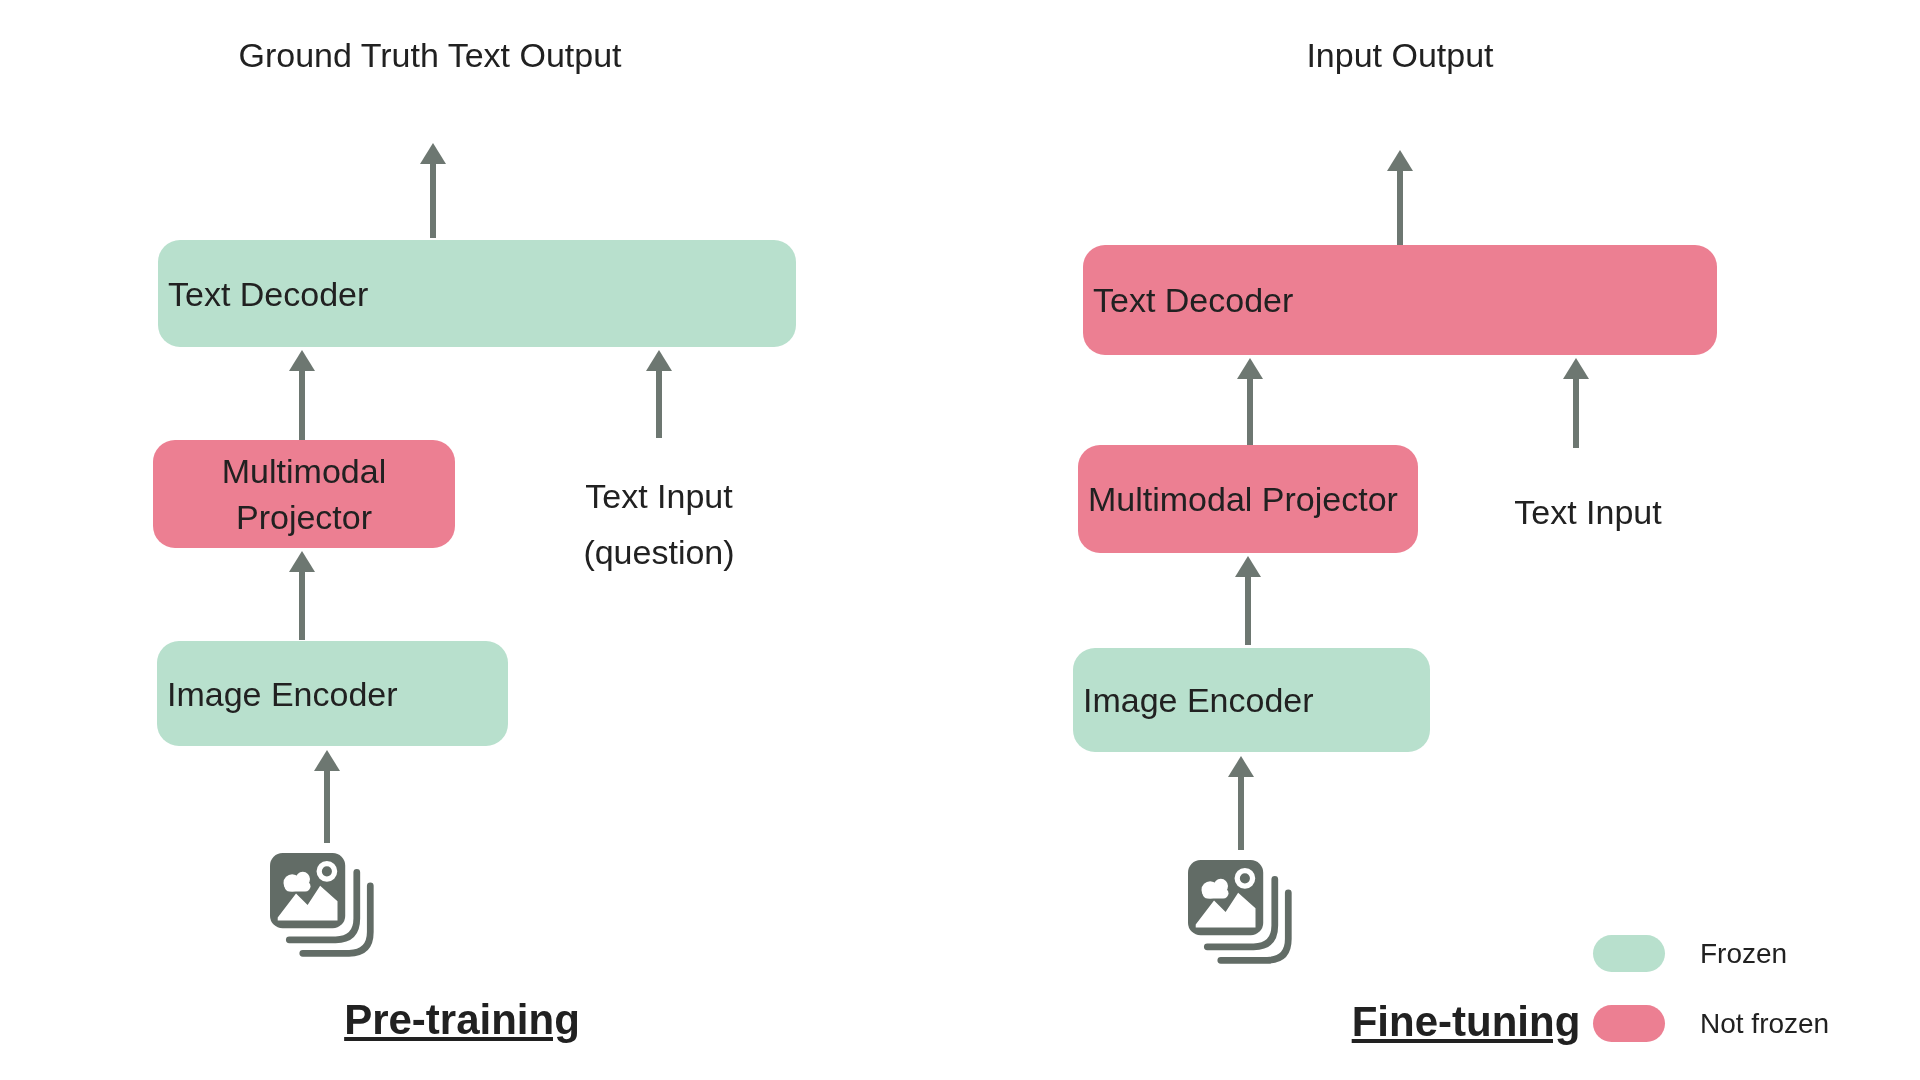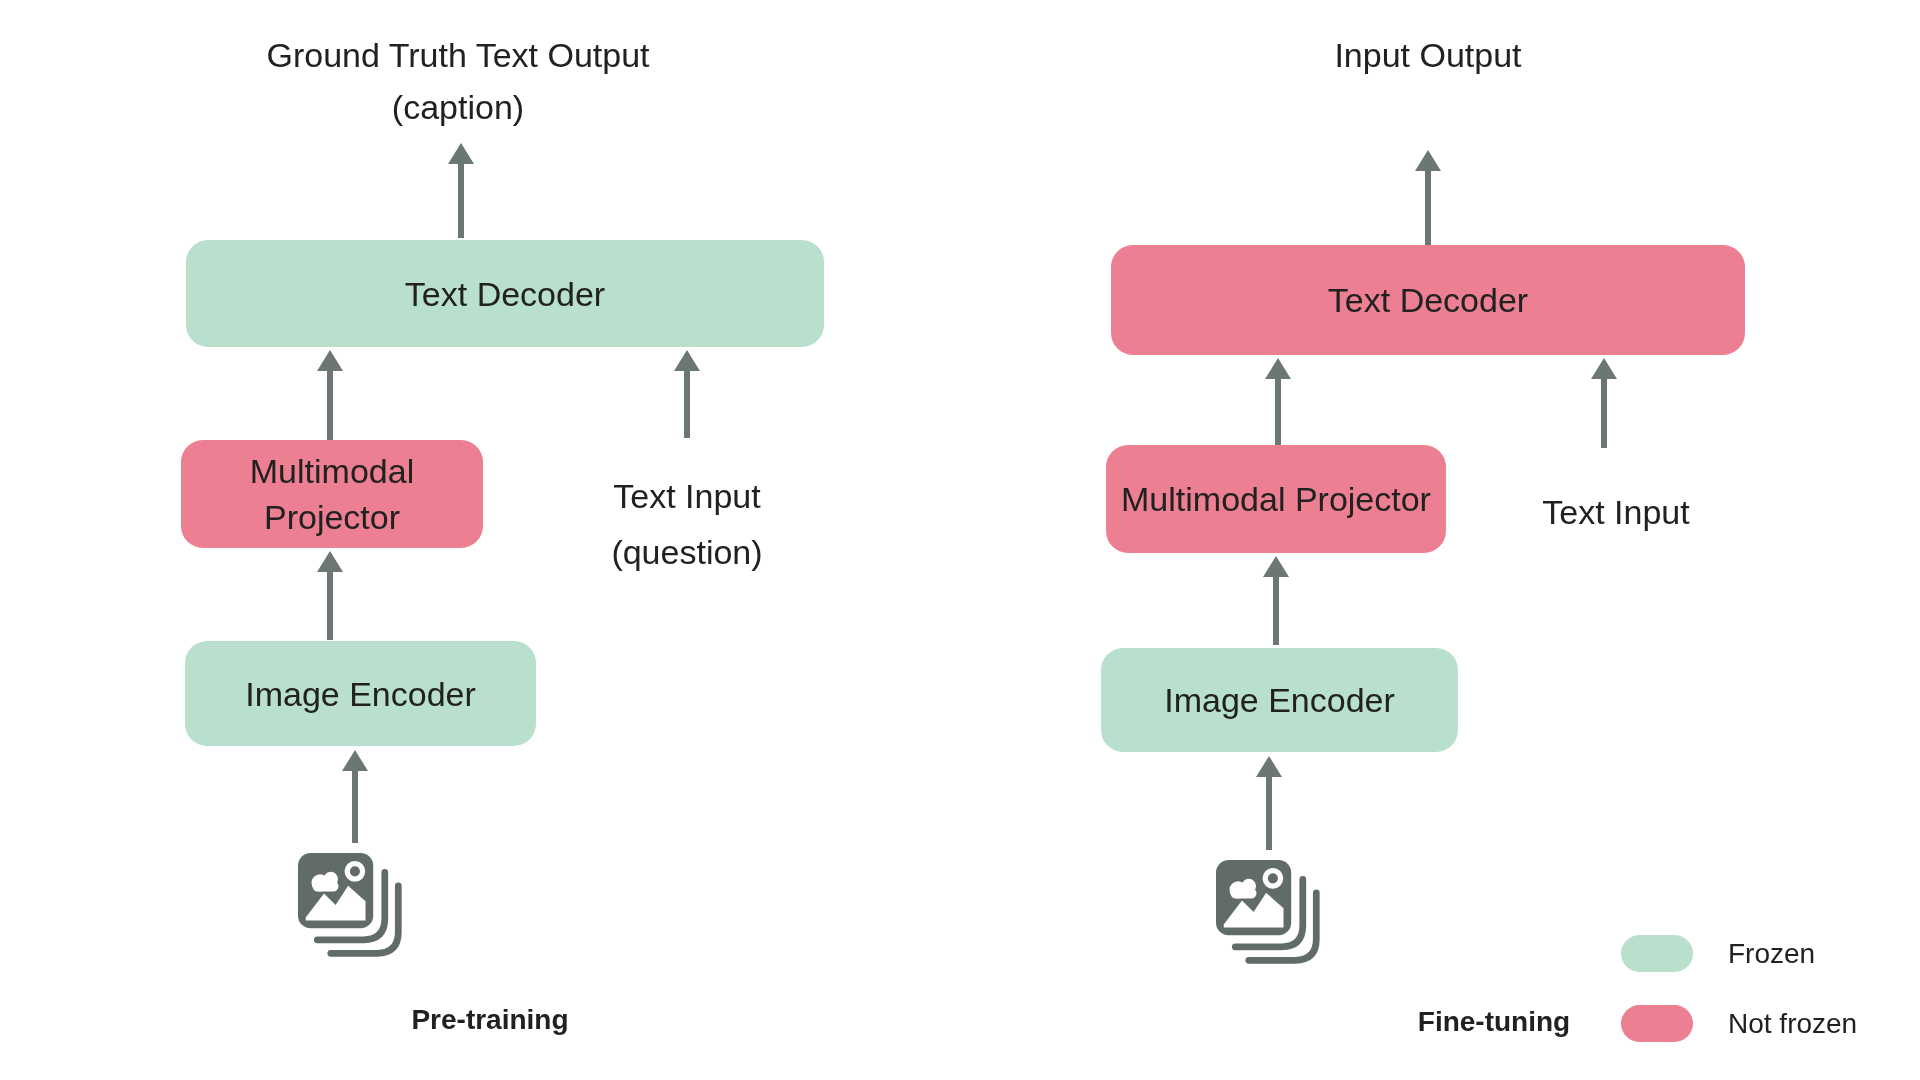--- a/index.html
+++ b/index.html
@@ -7,36 +7,36 @@
     --not-frozen:#ec7f92;
     --arrow:#6d7771;
     --icon:#626c66;
     --text:#212121;
   }
   html,body{margin:0;padding:0;}
   body{
     width:1920px;height:1080px;background:#ffffff;overflow:hidden;
     font-family:"Liberation Sans",sans-serif;color:var(--text);
   }
-  .canvas{position:relative;width:1881px;height:1080px;margin-left:28px;}
+  .canvas{position:relative;width:1881px;height:1080px;}
 
   .txt{position:absolute;text-align:center;font-size:34px;line-height:52px;}
   .title-block{width:500px;}
   .input-block{width:300px;line-height:56px;}
 
   .box{
     position:absolute;border-radius:22px;
-    display:flex;align-items:center;justify-content:center;
+    display:flex;align-items:center;
     font-size:34px;line-height:46px;text-align:center;
     padding:0 10px;box-sizing:border-box;
   }
 
   .stage{
     position:absolute;width:300px;text-align:center;
-    font-weight:700;font-size:28px;line-height:40px;
+    font-weight:700;font-size:42px;line-height:40px;text-decoration:underline;
   }
 
   .arrow{position:absolute;width:28px;}
   .arrow::before{
     content:"";position:absolute;top:0;left:1px;width:0;height:0;
     border-left:13px solid transparent;border-right:13px solid transparent;
     border-bottom:21px solid var(--arrow);
   }
   .arrow::after{
     content:"";position:absolute;top:15px;bottom:0;left:11px;width:6px;
@@ -54,21 +54,20 @@
   .pill-not-frozen{background:var(--not-frozen);}
   .legend-label{position:absolute;font-size:28px;line-height:37px;white-space:nowrap;text-align:center;}
 </style>
 </head>
 <body>
 
 <div class="canvas">
 
   <div class="txt title-block" style="left:180px;top:29px;">
     <div>Ground Truth Text Output</div>
-    <div>(caption)</div>
   </div>
 
   <div class="arrow" style="left:419px;top:143px;height:95px;"></div>
 
   <div class="box" style="left: 158px; top: 240px; width: 638px; height: 107px; background: rgb(184, 224, 205);">
     <span>Text Decoder</span>
   </div>
 
   <div class="arrow" style="left:288px;top:350px;height:90px;"></div>
   <div class="arrow" style="left:645px;top:350px;height:88px;"></div>

